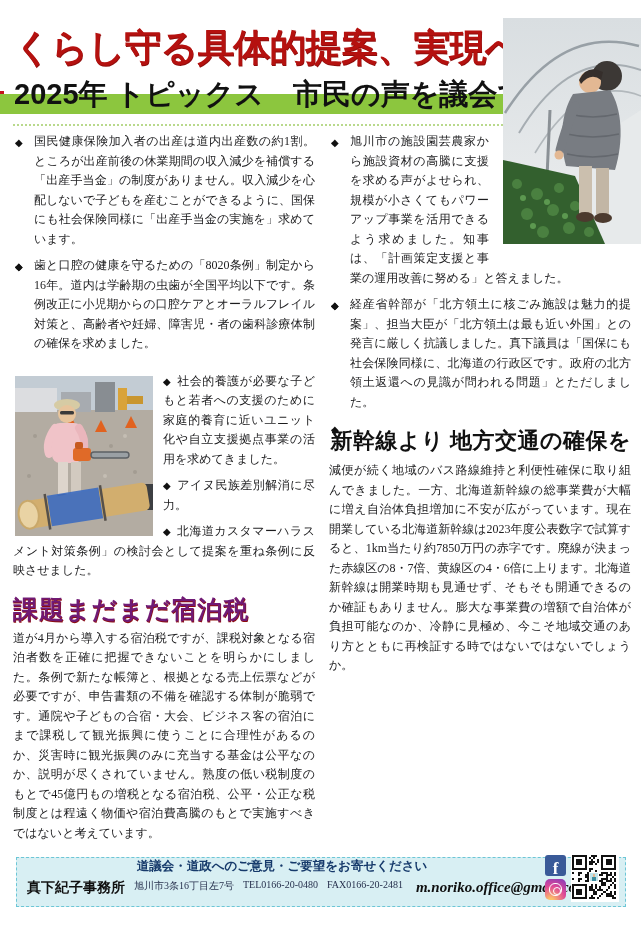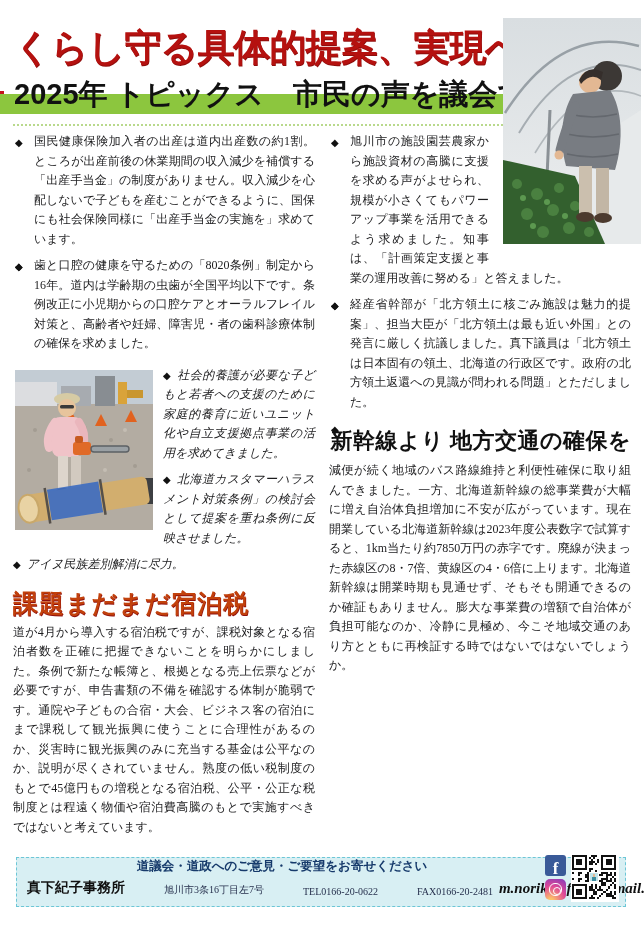--- a/index.html
+++ b/index.html
@@ -33,49 +33,49 @@
   
   .columns{
     display:flex;gap:14px;margin:10px 13px 0 13px;
     padding-top:6px;border-top:2px dotted #b9d98c;
   }
   .col{flex:1;min-width:0;font-size:12px;line-height:19.5px;text-align:justify;}
   .bullet{position:relative;padding-left:21px;margin:0 0 7px 0;}
   .bullet .mk{position:absolute;left:2px;top:1px;font-size:10px;color:#111;}
   .bullet-in{margin:0 0 7px 0;}
   .bullet-in .mk{font-size:10px;color:#111;margin-right:6px;}
-  .wrap-block{margin-top:12px;font-style:italic;}
+  .wrap-block{margin-top:18px;}
   .spacer-right{float:right;width:142px;height:122px;}
   .sec-heading-red{
     clear:both;margin:14px 0 6px 0;
     font-family:"Liberation Sans","DejaVu Sans",sans-serif;
-    font-weight:bold;font-size:25px;line-height:28px;color:#c2410c;
+    font-weight:bold;font-size:25px;line-height:28px;color:#701a75;
     letter-spacing:1px;text-shadow:0.5px 0.5px 0 #8e0d0c;
   }
   .sec-heading-black{
     margin:16px 0 7px 0;text-align:right;
     font-weight:bold;font-size:22px;line-height:26px;color:#111;
     letter-spacing:0.5px;
   }
   .sec-body{margin:0;font-size:12px;line-height:19.5px;text-align:justify;}
   
   .footer{
     position:absolute;left:16px;top:857px;width:610px;height:50px;
     background:#d8eff3;border:1px dashed #6cc6d6;box-sizing:border-box;
     display:flex;align-items:center;padding:3px 6px 12px 10px;z-index:5;
   }
   .footer-text{flex:1;min-width:0;}
   .footer-line1{
     text-align:center;font-weight:bold;font-size:12.5px;line-height:17px;color:#163a6b;
   }
   .footer-line2{
-    display:flex;align-items:flex-end;gap:2px;margin-top:4px;white-space:nowrap;
+    display:flex;align-items:flex-start;gap:9px;margin-top:4px;white-space:nowrap;
   }
   .office-name{font-weight:bold;font-size:14px;color:#101010;}
-  .office-meta{font-size:10px;color:#26304d;margin-left:37px;}
+  .office-meta{font-size:10px;color:#26304d;}
   .office-email{font-weight:bold;font-style:italic;font-size:15px;color:#101010;margin-left:4px;}
   .footer-icons{display:flex;align-items:center;gap:5px;margin-left:8px;}
   .sns-stack{display:flex;flex-direction:column;gap:3px;}
   .fb-icon{
     width:21px;height:21px;background:#3a5a98;border-radius:3px;
     color:#fff;font-family:"Liberation Serif",serif;font-weight:bold;font-size:17px;
     display:flex;align-items:flex-end;justify-content:center;line-height:15px;overflow:hidden;
   }
   .ig-icon{
     width:21px;height:21px;border-radius:5px;position:relative;
@@ -211,60 +211,60 @@
               <rect x="34" y="114" width="52" height="31" fill="#3e6cc0" opacity="0.92"></rect>
               <line x1="32" y1="112" x2="32" y2="148" stroke="#55504a" stroke-width="2.5"></line>
               <line x1="88" y1="112" x2="88" y2="148" stroke="#55504a" stroke-width="2.5"></line>
             </g>
           </svg>
         </div>
         <p class="bullet-in">
           <span class="mk">◆</span><span>社会的養護が必要な子どもと若者への支援のために家庭的養育に近いユニット化や自立支援拠点事業の活用を求めてきました。</span>
         </p>
         <p class="bullet-in">
-          <span class="mk">◆</span><span>北海道カスタマーハラスメント対策条例」の検討会として提案を重ね条例に反映させました。</span>
+          <span class="mk">◆</span><span>アイヌ民族差別解消に尽力。</span>
         </p>
         <p class="bullet-in">
-          <span class="mk">◆</span><span>アイヌ民族差別解消に尽力。</span>
+          <span class="mk">◆</span><span>北海道カスタマーハラスメント対策条例」の検討会として提案を重ね条例に反映させました。</span>
         </p>
       </div>
 
       <div class="sec-heading-red">課題まだまだ宿泊税</div>
       <p class="sec-body">道が4月から導入する宿泊税ですが、課税対象となる宿泊者数を正確に把握できないことを明らかにしました。条例で新たな帳簿と、根拠となる売上伝票などが必要ですが、申告書類の不備を確認する体制が脆弱です。通院や子どもの合宿・大会、ビジネス客の宿泊にまで課税して観光振興に使うことに合理性があるのか、災害時に観光振興のみに充当する基金は公平なのか、説明が尽くされていません。熟度の低い税制度のもとで45億円もの増税となる宿泊税、公平・公正な税制度とは程遠く物価や宿泊費高騰のもとで実施すべきではないと考えています。</p>
     </div>
 
     <div class="col clearfix">
       <div class="spacer-right"></div>
       <div class="bullet">
         <span class="mk">◆</span>
         <span>旭川市の施設園芸農家から施設資材の高騰に支援を求める声がよせられ、規模が小さくてもパワーアップ事業を活用できるよう求めました。知事は、「計画策定支援と事業の運用改善に努める」と答えました。</span>
       </div>
       <div class="bullet">
         <span class="mk">◆</span>
       </div>
       <div class="bullet">
         <span class="mk">◆</span>
-        <span>経産省幹部が「北方領土に核ごみ施設は魅力的提案」、担当大臣が「北方領土は最も近い外国」との発言に厳しく抗議しました。真下議員は「北方領土は日本固有の領土、北海道の行政区です。政府の北方領土返還への見識が問われる問題」とただしました。</span>
+        <span>経産省幹部が「北方領土に核ごみ施設は魅力的提案」、担当大臣が「北方領土は最も近い外国」との発言に厳しく抗議しました。真下議員は「国保にも社会保険同様に、北海道の行政区です。政府の北方領土返還への見識が問われる問題」とただしました。</span>
       </div>
       <div class="bullet">
         <span class="mk">◆</span>
       </div>
 
       <div class="sec-heading-black">新幹線より 地方交通の確保を</div>
       <p class="sec-body">減便が続く地域のバス路線維持と利便性確保に取り組んできました。一方、北海道新幹線の総事業費が大幅に増え自治体負担増加に不安が広がっています。現在開業している北海道新幹線は2023年度公表数字で試算すると、1km当たり約7850万円の赤字です。廃線が決まった赤線区の8・7倍、黄線区の4・6倍に上ります。北海道新幹線は開業時期も見通せず、そもそも開通できるのか確証もありません。膨大な事業費の増額で自治体が負担可能なのか、冷静に見極め、今こそ地域交通のあり方とともに再検証する時ではないではないでしょうか。</p>
     </div>
   </div>
 
   <div class="footer">
     <div class="footer-text">
       <div class="footer-line1">道議会・道政へのご意見・ご要望をお寄せください</div>
       <div class="footer-line2">
         <span class="office-name">真下紀子事務所</span>
         <span class="office-meta">旭川市3条16丁目左7号</span>
-        <span class="office-meta">TEL0166-20-0622</span>
+        <span class="office-meta">TEL0166-20-0480</span>
         <span class="office-meta">FAX0166-20-2481</span>
         <span class="office-email">m.noriko.office@gmail.com</span>
       </div>
     </div>
     <div class="footer-icons">
       <div class="sns-stack">
         <div class="fb-icon">f</div>
         <div class="ig-icon"></div>
       </div>
       <div class="qr">

